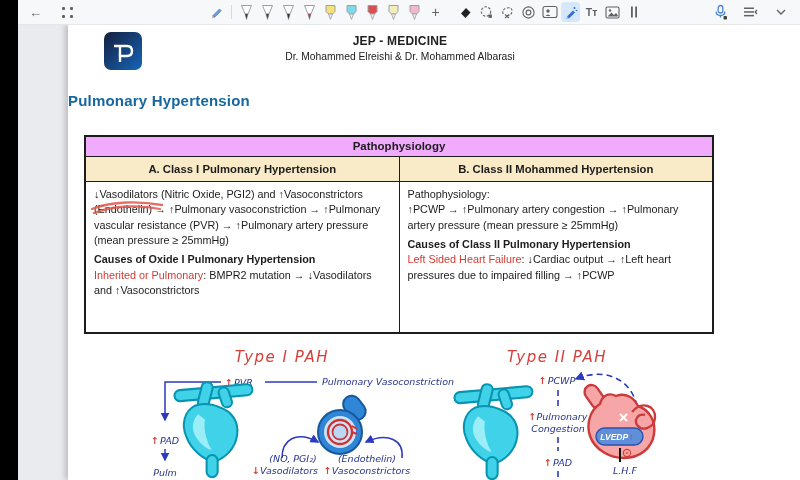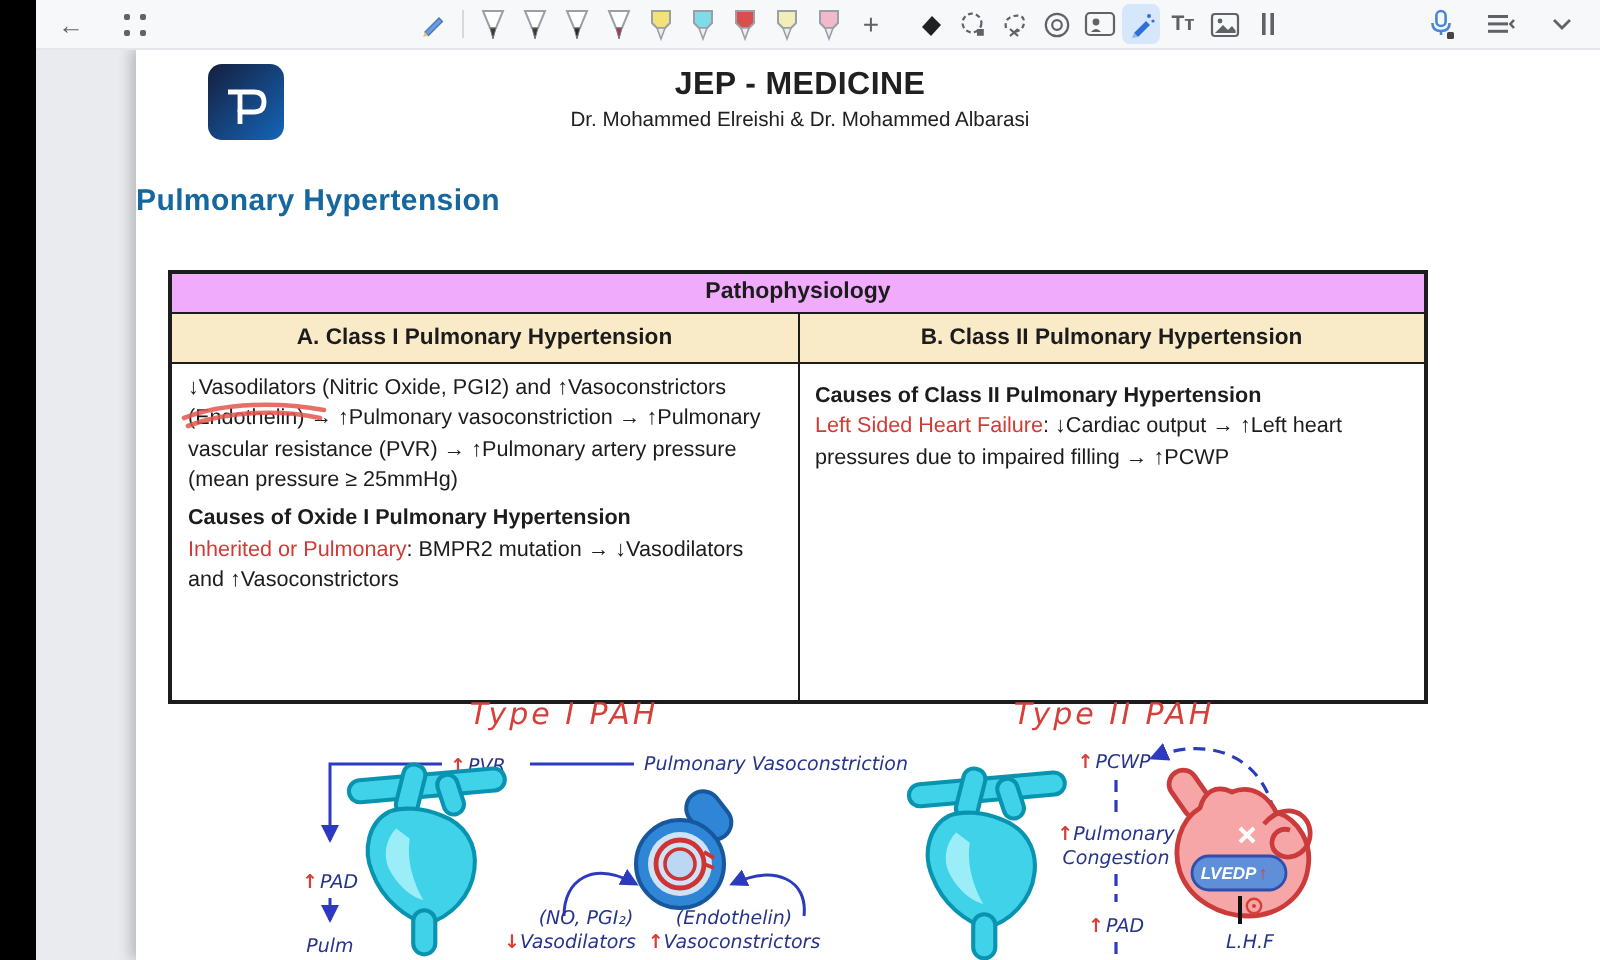--- a/index.html
+++ b/index.html
@@ -17,33 +17,33 @@
     color:#5f6368;font-size:13px;cursor:pointer;border-radius:4px;position:relative;}
   .tbtn.active{background:#d7e7fb;}
   .tb-div{width:1px;height:14px;background:#d7dadd;margin:0 3px;}
   .tb-gap{width:7px;}
   
   .canvas{position:absolute;left:18px;top:24px;width:782px;height:456px;background:#e9ebee;}
   .page{position:absolute;left:50px;top:0;width:732px;height:456px;background:#fff;
     box-shadow:-3px 0 6px rgba(0,0,0,.2);}
   .logo{position:absolute;left:36px;top:8px;width:38px;height:38px;}
   .docheader{position:absolute;left:0;top:10px;width:664px;text-align:center;color:#202020;}
-  .course{font-size:16px;font-weight:bold;letter-spacing:.2px;}
+  .course{font-size:12px;font-weight:bold;letter-spacing:.2px;}
   .authors{font-size:10.3px;margin-top:3px;}
   .doctitle{position:absolute;left:0;top:68px;width:664px;text-align:left;
     font-size:15px;font-weight:bold;letter-spacing:.2px;}
   
   .ptable{position:absolute;left:16px;top:111px;width:630px;border:2px solid #1c1c1c;
     color:#1c1c1c;font-size:10.8px;box-sizing:border-box;}
   .t-head{text-align:center;font-weight:bold;font-size:11.5px;padding:3px 0 4px;
     border-bottom:1.5px solid #1c1c1c;}
   .t-cols{display:flex;border-bottom:1.5px solid #1c1c1c;}
   .t-colhead{flex:1;text-align:center;font-weight:bold;font-size:11.3px;padding:6px 0;}
   .t-colhead.a{border-right:1.5px solid #1c1c1c;}
-  .t-body{display:flex;height:168px;background:#fff;}
+  .t-body{display:flex;height:150px;background:#fff;}
   .t-cell{flex:1;padding:5px 8px 0;line-height:1.42;box-sizing:border-box;}
   .t-cell.a{border-right:1.5px solid #1c1c1c;}
   .t-cell p{margin:0;}
   .t-cell .mt{margin-top:4px;}
   .redtxt{font-weight:normal;}
   .scribble{position:absolute;left:20px;top:172px;width:80px;height:24px;pointer-events:none;}
   
   .diagrams{position:absolute;left:16px;top:316px;width:686px;height:140px;}
   .hw{font-family:"DejaVu Sans",sans-serif;font-style:italic;}
   .hw-title{font-size:15px;letter-spacing:1.5px;}
@@ -242,31 +242,35 @@
         <div class="course">JEP - MEDICINE</div>
         <div class="authors">Dr. Mohammed Elreishi &amp; Dr. Mohammed Albarasi</div>
       </div>
 
       <div class="doctitle" style="color: rgb(21, 103, 158);">Pulmonary Hypertension</div>
 
       <div class="ptable">
         <div class="t-head" style="background-color: #f0abfc;">Pathophysiology</div>
         <div class="t-cols">
           <div class="t-colhead a" style="background-color: rgb(250, 235, 200);">A. Class I Pulmonary Hypertension</div>
-          <div class="t-colhead" style="background-color: rgb(250, 235, 200);">B. Class II Pulmonary Hypertension</div>
+          <div class="t-colhead" style="background-color: rgb(250, 235, 200);">B. Class II Mohammed Hypertension</div>
         </div>
         <div class="t-body">
           <div class="t-cell a">
             <p>↓Vasodilators (Nitric Oxide, PGI2) and ↑Vasoconstrictors (Endothelin) → ↑Pulmonary vasoconstriction → ↑Pulmonary vascular resistance (PVR) → ↑Pulmonary artery pressure (mean pressure ≥ 25mmHg)</p>
             <p class="mt">
               <b>Causes of Oxide I Pulmonary Hypertension</b><br>
               <span class="redtxt" style="color: rgb(208, 59, 53);">Inherited or Pulmonary</span><span>: BMPR2 mutation → ↓Vasodilators and ↑Vasoconstrictors</span>
             </p>
           </div>
           <div class="t-cell">
+            <p>
+              <span>Pathophysiology:</span><br>
+              <span>↑PCWP → ↑Pulmonary artery congestion → ↑Pulmonary artery pressure (mean pressure ≥ 25mmHg)</span>
+            </p>
             <p class="mt">
               <b>Causes of Class II Pulmonary Hypertension</b><br>
               <span class="redtxt" style="color: rgb(208, 59, 53);">Left Sided Heart Failure</span><span>: ↓Cardiac output → ↑Left heart pressures due to impaired filling → ↑PCWP</span>
             </p>
           </div>
         </div>
       </div>
 
       <svg class="scribble" viewBox="0 0 80 24">
         <g fill="none" stroke="#e2574e" stroke-width="2.3" stroke-linecap="round" opacity="0.85">

